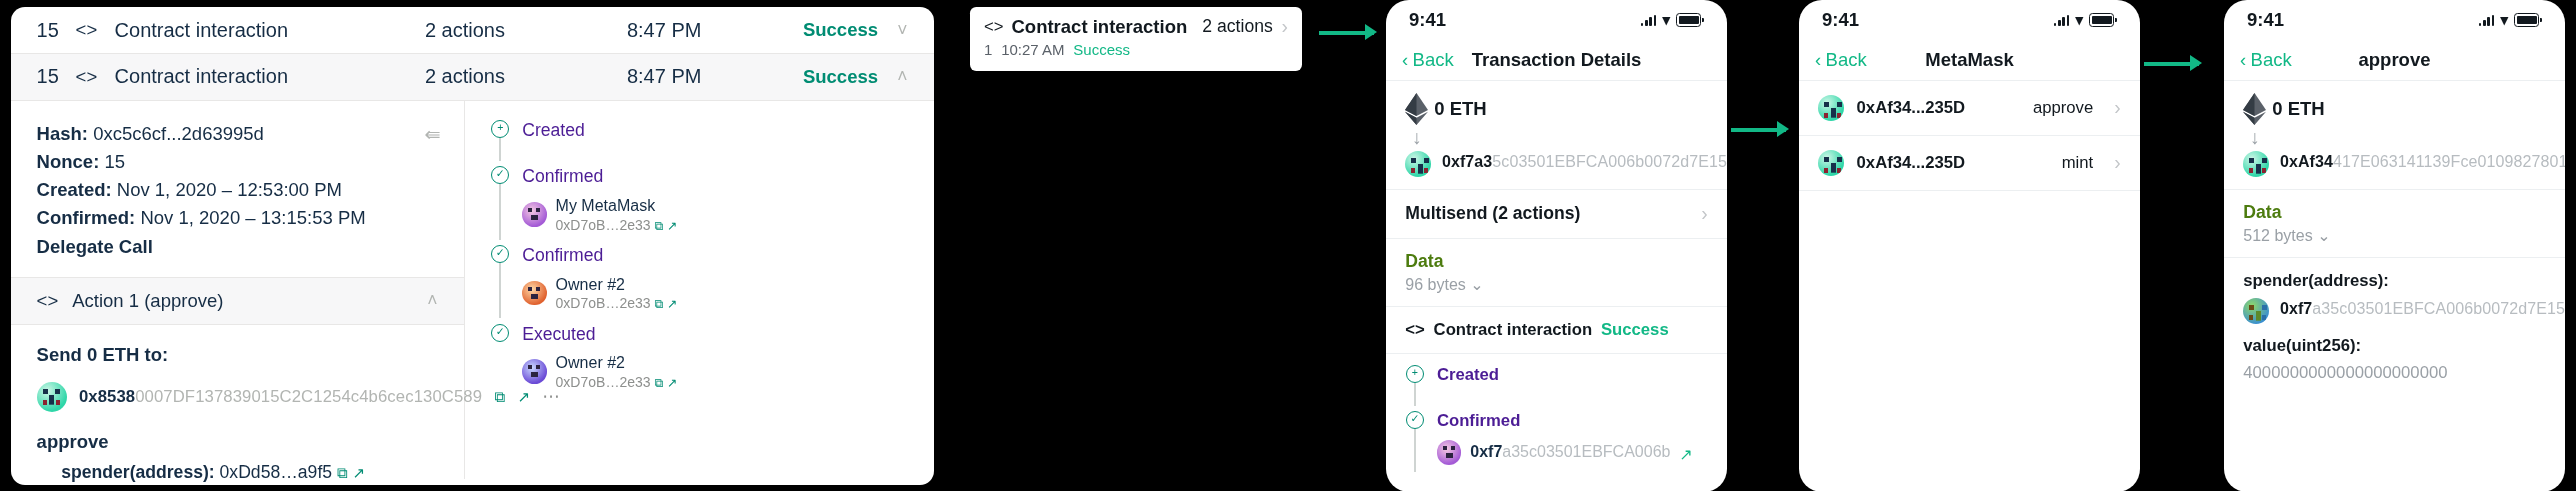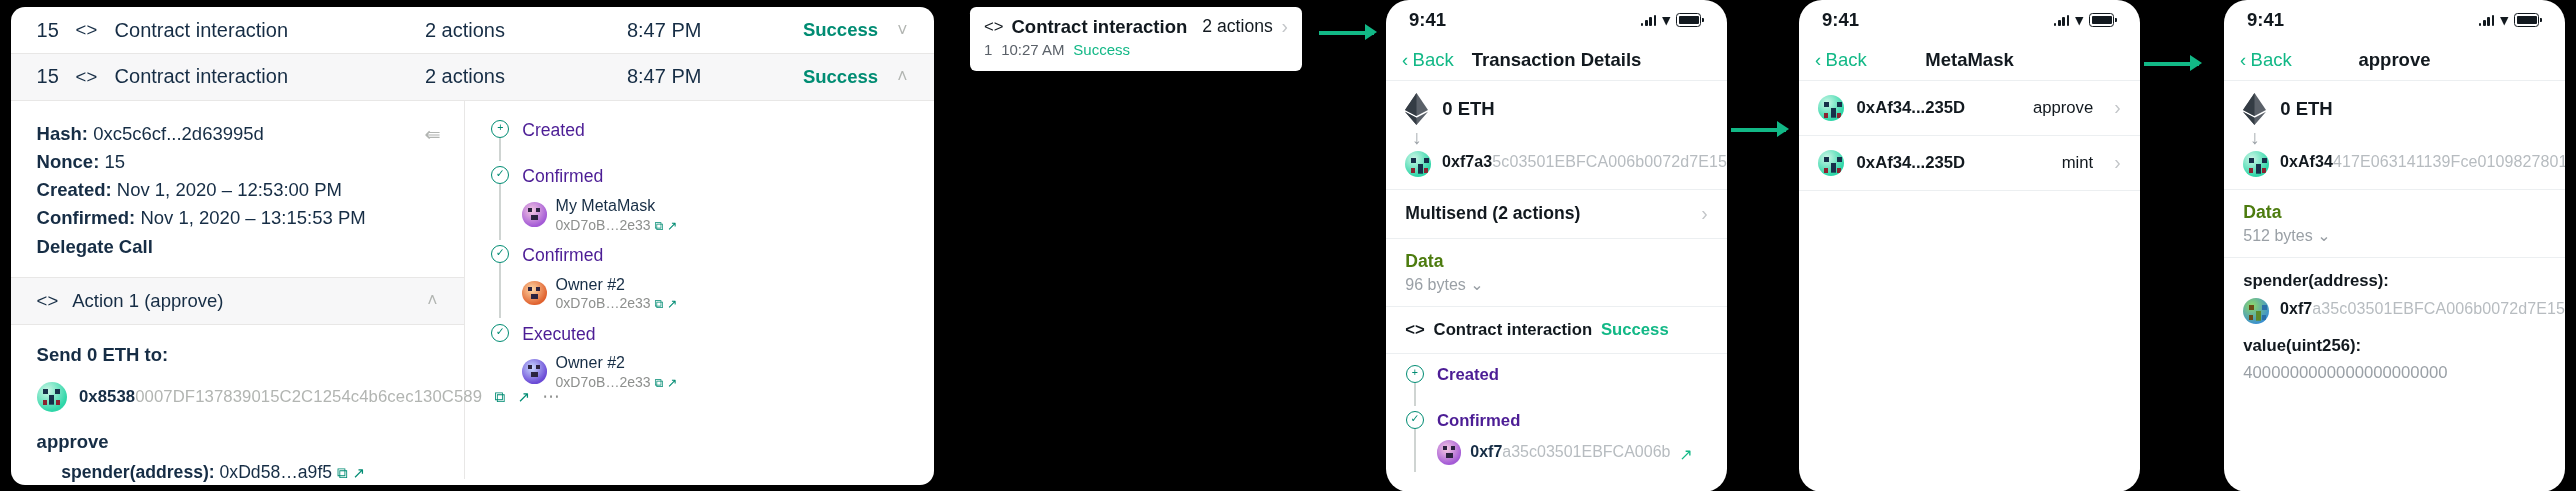--- a/index.html
+++ b/index.html
@@ -94,21 +94,21 @@
   .phone{position:absolute;top:0;width:341px;height:492px;background:#fff;
          border-radius:23px;overflow:hidden;}
   .ph-status{display:flex;align-items:center;height:40px;padding:0 23px;font-size:18.5px;font-weight:700;color:#12191f;}
   .ph-status .t{flex:1;}
   .ph-status .sig{display:flex;align-items:flex-end;gap:1.8px;height:12.3px;margin-right:6.2px;}
   .ph-status .sig i{display:block;width:2.6px;background:#12191f;border-radius:0.9px;}
   .ph-nav{display:flex;align-items:center;height:40px;padding:0 16px;position:relative;border-bottom:0.9px solid #eceff1;}
   .ph-back{color:#12b886;font-size:18.5px;display:flex;align-items:center;gap:4.4px;}
   .ph-title{position:absolute;left:0;right:0;text-align:center;font-size:18.5px;font-weight:700;color:#12191f;pointer-events:none;}
   .ph-sec{padding:12.3px 19.3px;border-bottom:0.9px solid #eceff1;}
-  .eth-row{display:flex;align-items:center;gap:14px;}
+  .eth-row{display:flex;align-items:center;gap:6px;}
   .eth-ico{width:23px;height:32px;flex:none;position:relative;}
   .eth-ico svg{display:block;}
   .eth-amt{font-size:18.5px;font-weight:700;color:#12191f;}
   .dnarrow{color:#9aa0a6;font-size:19.3px;margin:1.8px 0 1.8px 7px;}
   .to-row{display:flex;align-items:flex-start;gap:10.6px;}
   .to-addr{flex:1;font-size:16px;line-height:1.32;color:#12191f;font-weight:700;letter-spacing:0.1px;}
   .to-addr .dim{color:#b7bcc0;font-weight:400;}
   .extbtn{color:#12b886;font-size:19.3px;flex:none;padding-top:3.5px;}
   .rowlink{display:flex;align-items:flex-start;padding:13px 19.3px;border-bottom:0.9px solid #eceff1;
            font-size:17.6px;color:#12191f;font-weight:700;}

